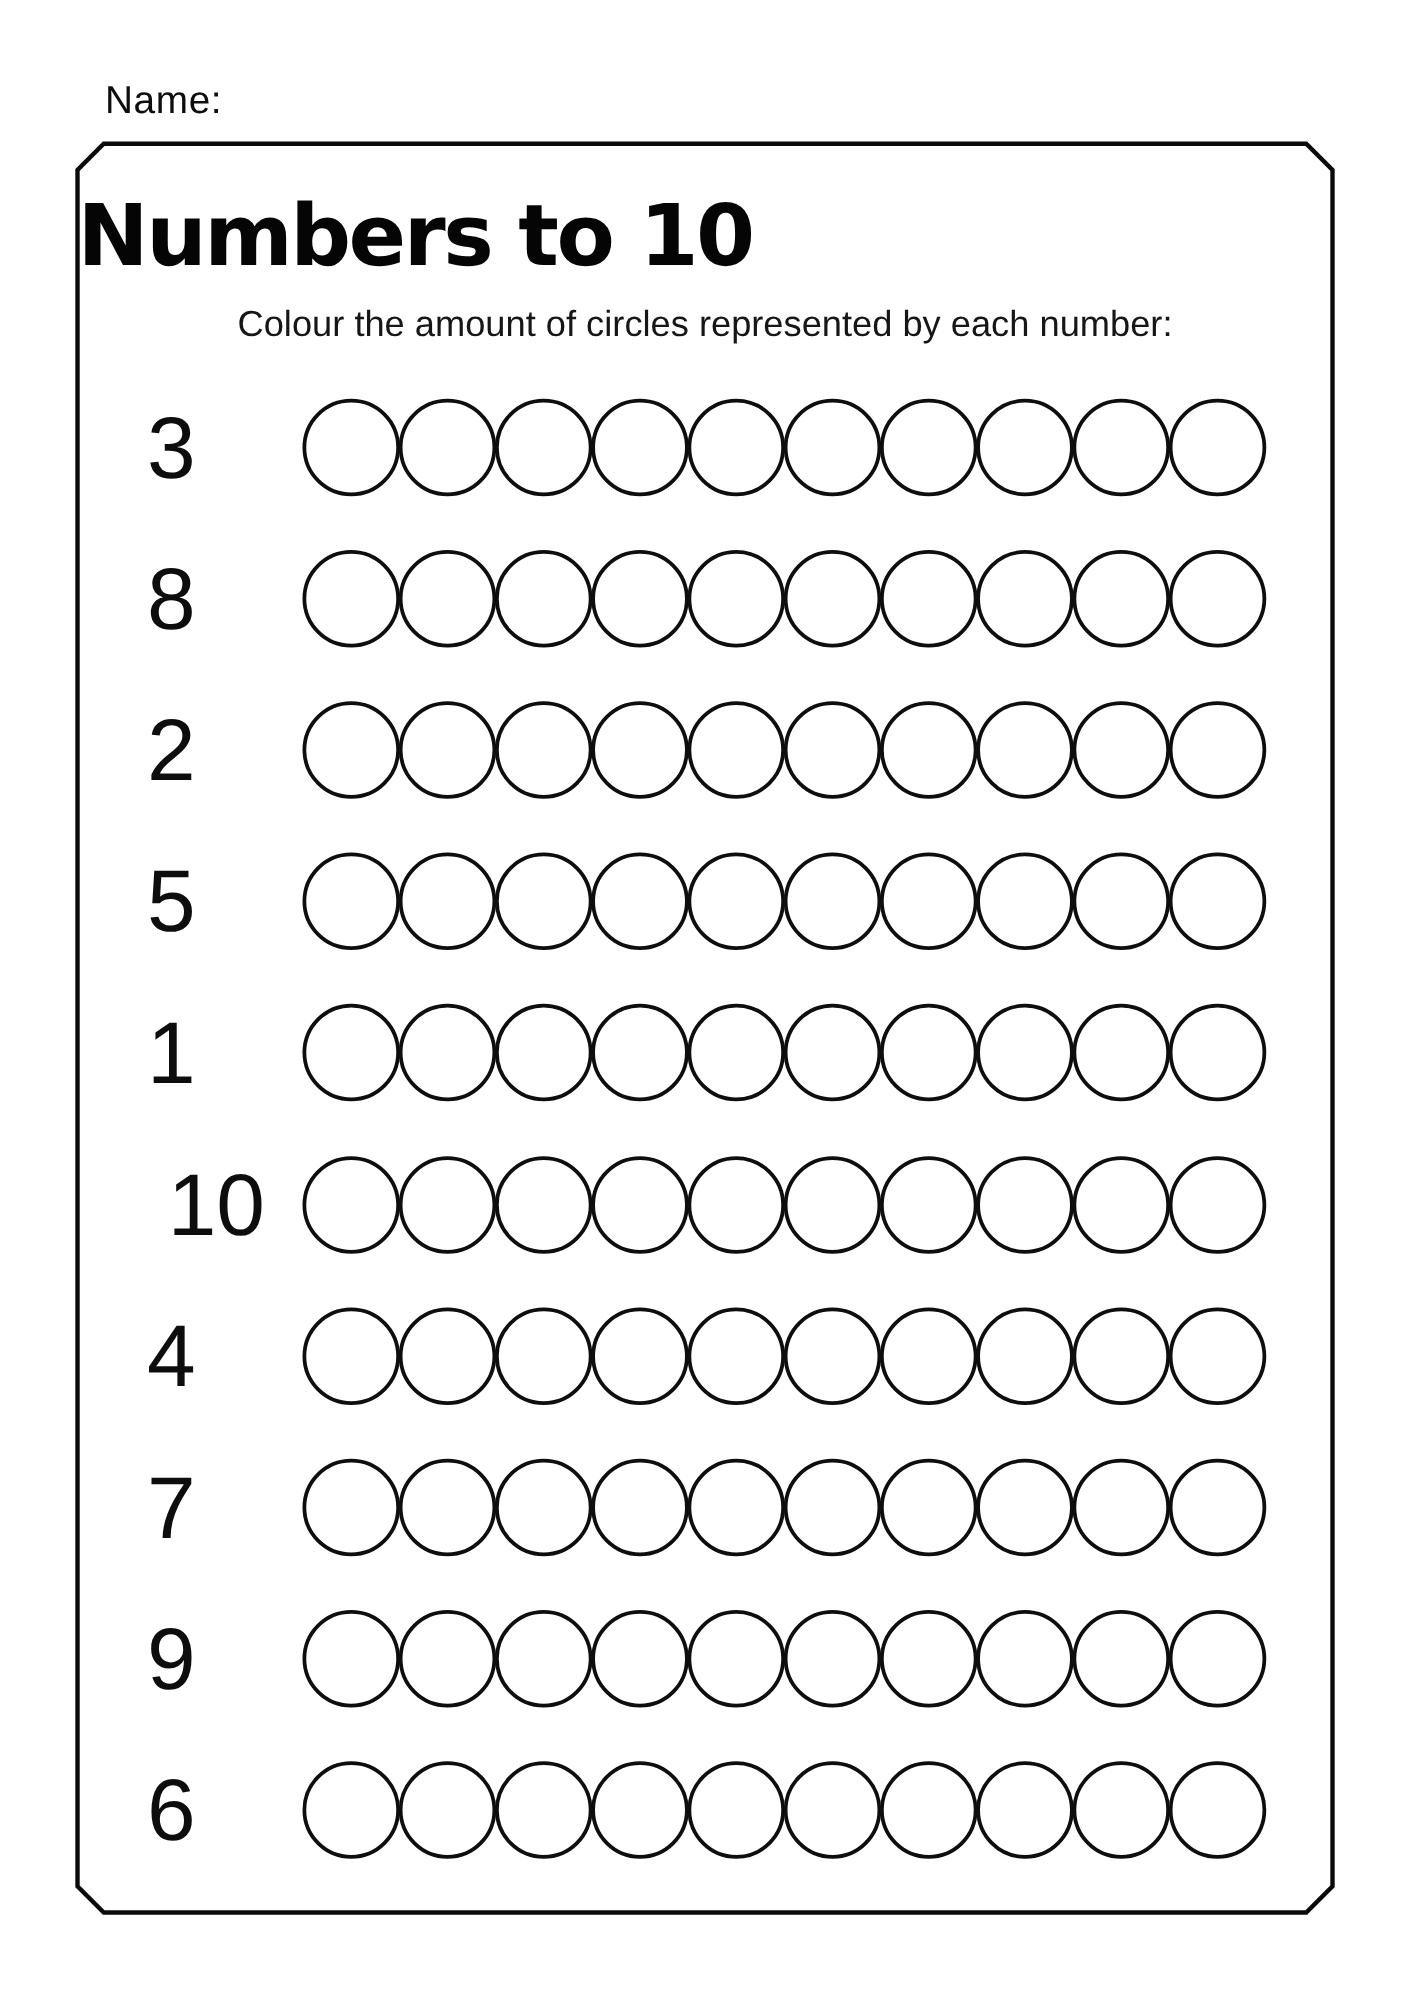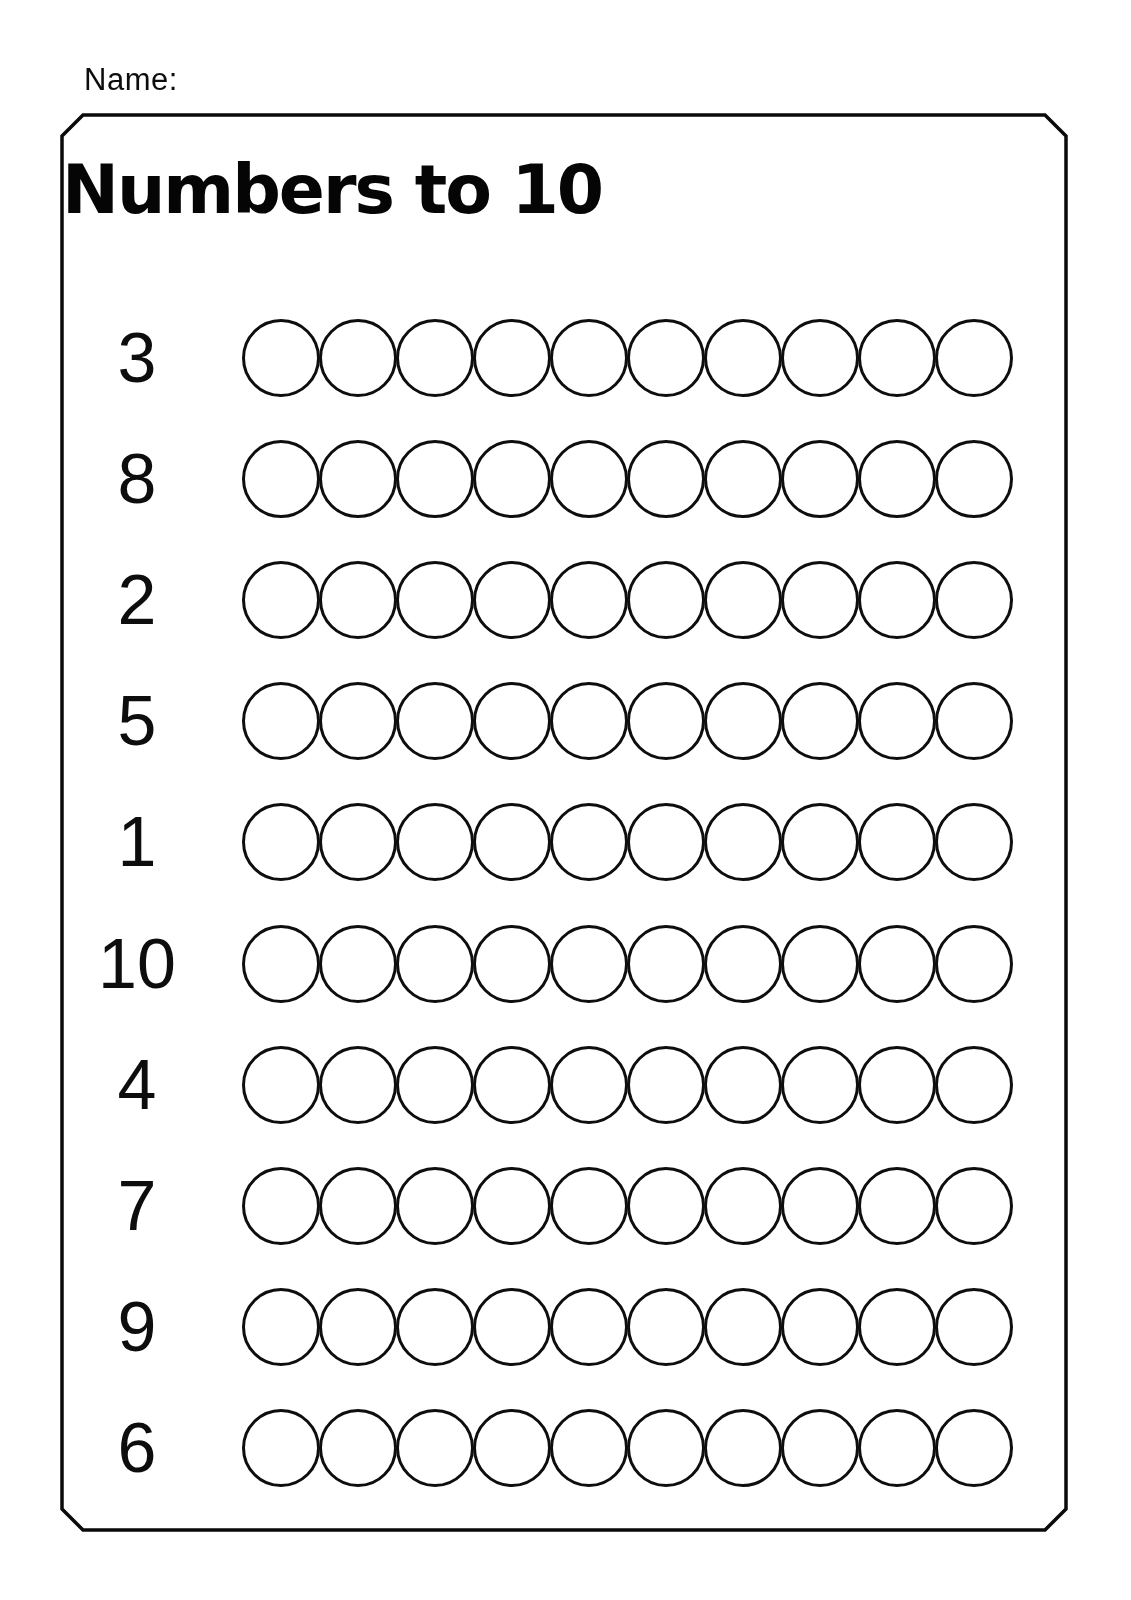--- a/index.html
+++ b/index.html
@@ -85,33 +85,34 @@
 <div class="page">
 
   <div class="name-label">Name:</div>
 
   <svg class="frame" viewBox="0 0 1131 1600" xmlns="http://www.w3.org/2000/svg">
     <polygon points="83,115 1045,115 1066,136 1066,1509 1045,1530 83,1530 62,1509 62,136" fill="none" stroke="#0a0a0a" stroke-width="3.5" stroke-linejoin="miter"></polygon>
   </svg>
 
   <div class="title">Numbers to 10</div>
 
+  <div class="instruction">Colour the amount of circles represented by each number:</div>
 
   <div id="rows">
       <div class="row-number" style="top: 319px;">3</div>
       <div class="circles" style="top: 319px;"><span class="circle"></span><span class="circle"></span><span class="circle"></span><span class="circle"></span><span class="circle"></span><span class="circle"></span><span class="circle"></span><span class="circle"></span><span class="circle"></span><span class="circle"></span></div>
       <div class="row-number" style="top: 440px;">8</div>
       <div class="circles" style="top: 440px;"><span class="circle"></span><span class="circle"></span><span class="circle"></span><span class="circle"></span><span class="circle"></span><span class="circle"></span><span class="circle"></span><span class="circle"></span><span class="circle"></span><span class="circle"></span></div>
       <div class="row-number" style="top: 561px;">2</div>
       <div class="circles" style="top: 561px;"><span class="circle"></span><span class="circle"></span><span class="circle"></span><span class="circle"></span><span class="circle"></span><span class="circle"></span><span class="circle"></span><span class="circle"></span><span class="circle"></span><span class="circle"></span></div>
       <div class="row-number" style="top: 682px;">5</div>
       <div class="circles" style="top: 682px;"><span class="circle"></span><span class="circle"></span><span class="circle"></span><span class="circle"></span><span class="circle"></span><span class="circle"></span><span class="circle"></span><span class="circle"></span><span class="circle"></span><span class="circle"></span></div>
       <div class="row-number" style="top: 803px;">1</div>
       <div class="circles" style="top: 803px;"><span class="circle"></span><span class="circle"></span><span class="circle"></span><span class="circle"></span><span class="circle"></span><span class="circle"></span><span class="circle"></span><span class="circle"></span><span class="circle"></span><span class="circle"></span></div>
-      <div class="row-number" style="top: 925px;">10</div>
+      <div class="row-number" style="top: 925px; text-align: right;">10</div>
       <div class="circles" style="top: 925px;"><span class="circle"></span><span class="circle"></span><span class="circle"></span><span class="circle"></span><span class="circle"></span><span class="circle"></span><span class="circle"></span><span class="circle"></span><span class="circle"></span><span class="circle"></span></div>
       <div class="row-number" style="top: 1046px;">4</div>
       <div class="circles" style="top: 1046px;"><span class="circle"></span><span class="circle"></span><span class="circle"></span><span class="circle"></span><span class="circle"></span><span class="circle"></span><span class="circle"></span><span class="circle"></span><span class="circle"></span><span class="circle"></span></div>
       <div class="row-number" style="top: 1167px;">7</div>
       <div class="circles" style="top: 1167px;"><span class="circle"></span><span class="circle"></span><span class="circle"></span><span class="circle"></span><span class="circle"></span><span class="circle"></span><span class="circle"></span><span class="circle"></span><span class="circle"></span><span class="circle"></span></div>
       <div class="row-number" style="top: 1288px;">9</div>
       <div class="circles" style="top: 1288px;"><span class="circle"></span><span class="circle"></span><span class="circle"></span><span class="circle"></span><span class="circle"></span><span class="circle"></span><span class="circle"></span><span class="circle"></span><span class="circle"></span><span class="circle"></span></div>
       <div class="row-number" style="top: 1409px;">6</div>
       <div class="circles" style="top: 1409px;"><span class="circle"></span><span class="circle"></span><span class="circle"></span><span class="circle"></span><span class="circle"></span><span class="circle"></span><span class="circle"></span><span class="circle"></span><span class="circle"></span><span class="circle"></span></div>
     </div>

